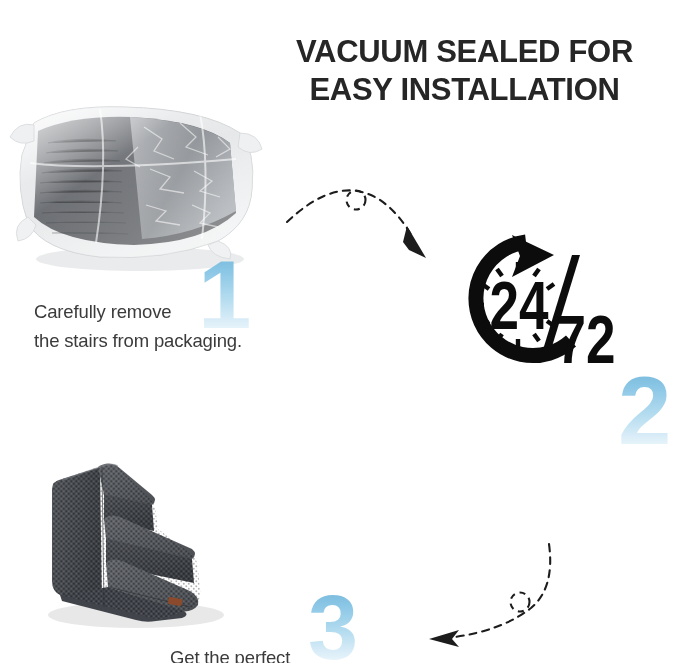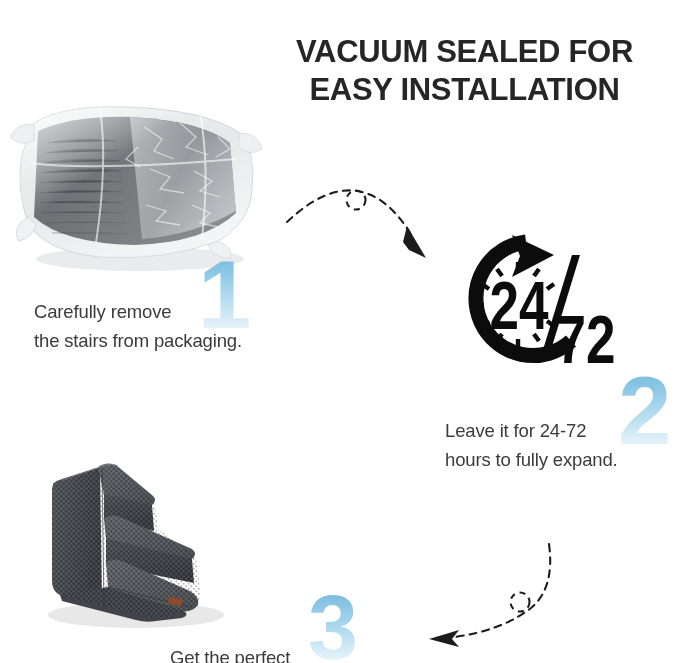--- a/index.html
+++ b/index.html
@@ -213,22 +213,20 @@
       <text x="52" y="96" font-family="Liberation Sans, sans-serif" font-weight="bold" font-size="68" transform="scale(0.78,1) translate(14,0)" fill="#0c0c0c">24</text>
 
       <path d="M134 22 L104 120 L112 120 L142 22 Z" fill="#0c0c0c"></path>
 
       <text x="116" y="130" font-family="Liberation Sans, sans-serif" font-weight="bold" font-size="68" transform="scale(0.78,1) translate(36,0)" fill="#0c0c0c">72</text>
     </svg>
   </div>
 
   <div class="stepnum" id="stepnum-2">2</div>
 
-  <div class="caption" id="caption-2">Leave it for 24-72
-hours to fully expand.</div>
 
   <div class="art" id="arrow-2">
     <svg width="165" height="115" viewBox="0 0 165 115">
       <path d="M124 4 Q130 48 106 68 Q78 90 30 97" fill="none" stroke="#1c1c1c" stroke-width="2.1" stroke-dasharray="7 6" stroke-linecap="round"></path>
       <circle cx="95" cy="62" r="9.5" fill="none" stroke="#1c1c1c" stroke-width="2.1" stroke-dasharray="6 5"></circle>
       <path d="M34 90 L4 99 L34 107 L27 99 Z" fill="#1c1c1c"></path>
     </svg>
   </div>
 
   <div class="art" id="art-stairs">

